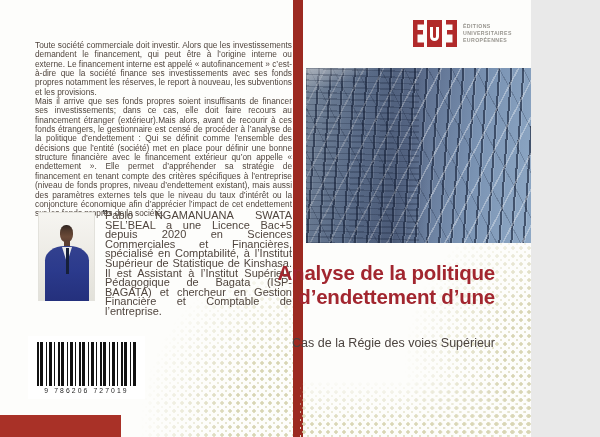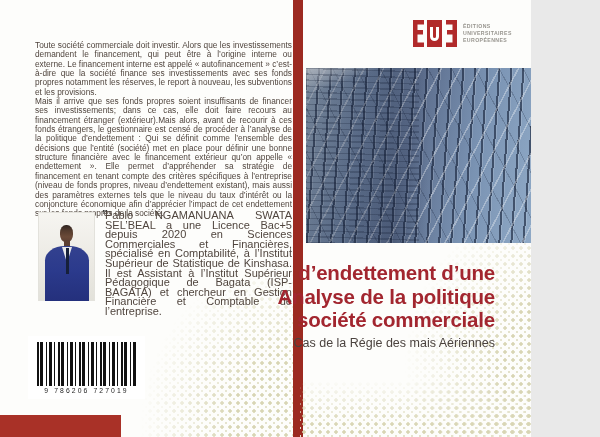--- a/index.html
+++ b/index.html
@@ -130,22 +130,21 @@
     </div>
   </div>
 
   <div class="building-photo">
     <div class="bp-shade"></div>
     <div class="bp-left"></div>
   </div>
 
 
   <div class="front-title">
+    <div>Analyse de la politique</div>
     <div>d’endettement d’une</div>
-    <div>Analyse de la politique</div>
-    <div>société commerciale</div>
   </div>
 
-  <div class="front-subtitle">Cas de la Régie des mais Aériennes</div>
+  <div class="front-subtitle">Cas de la Régie des voies Supérieur</div>
 
   <div class="red-br"></div>
 
 </div>
 
 </body></html>

